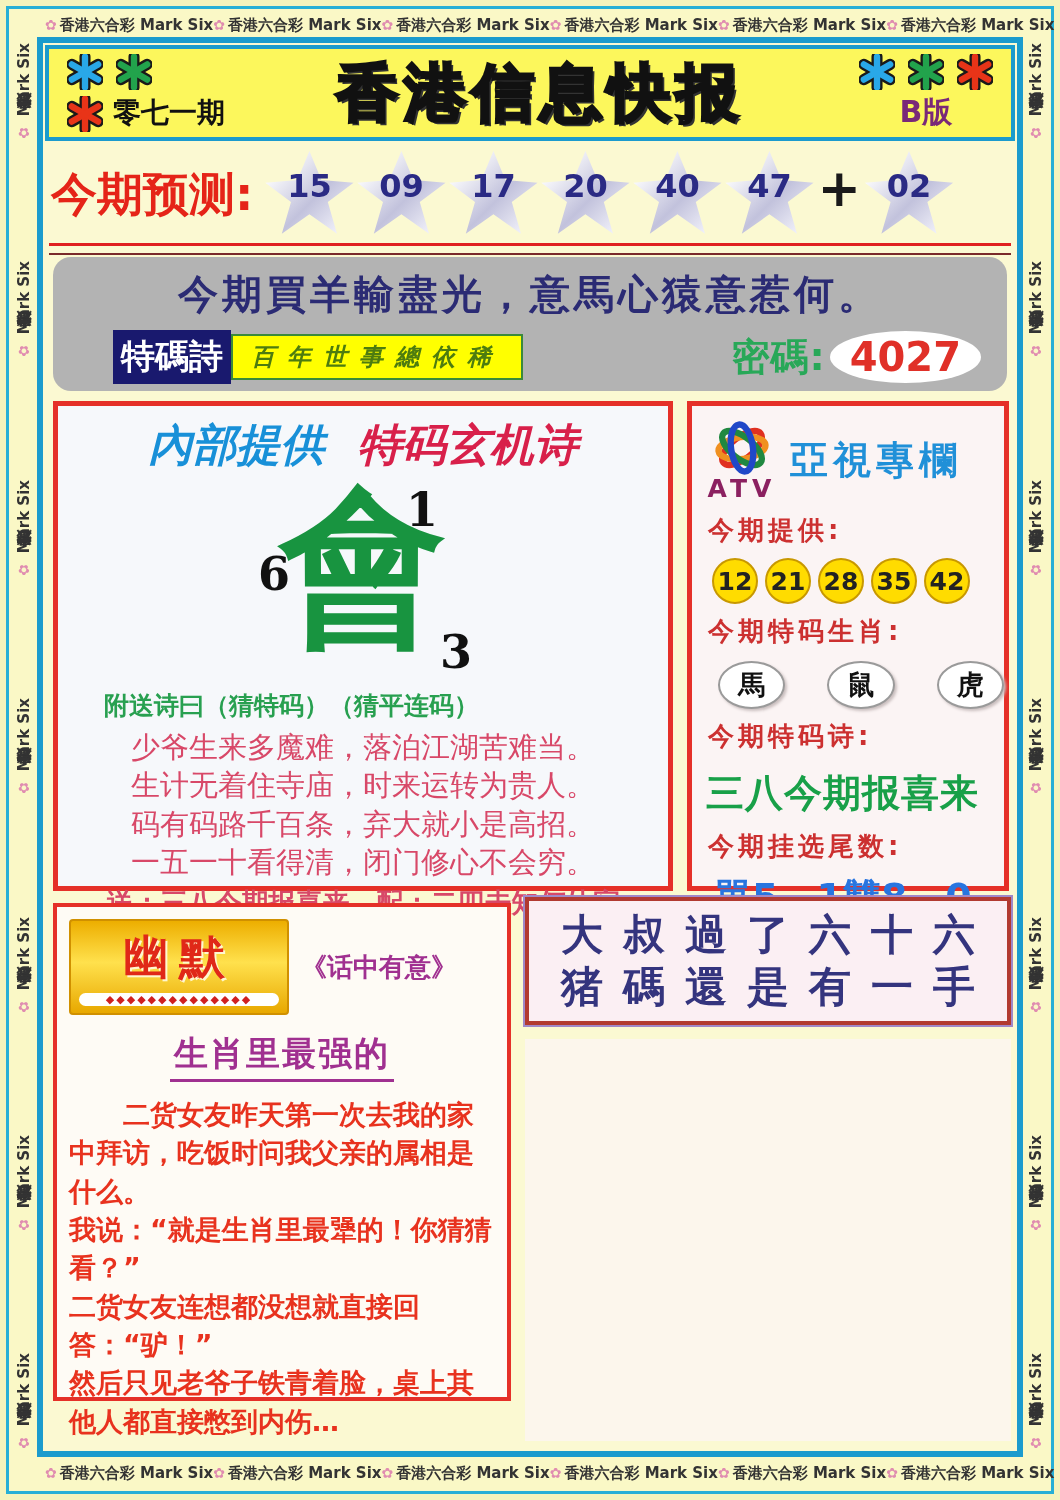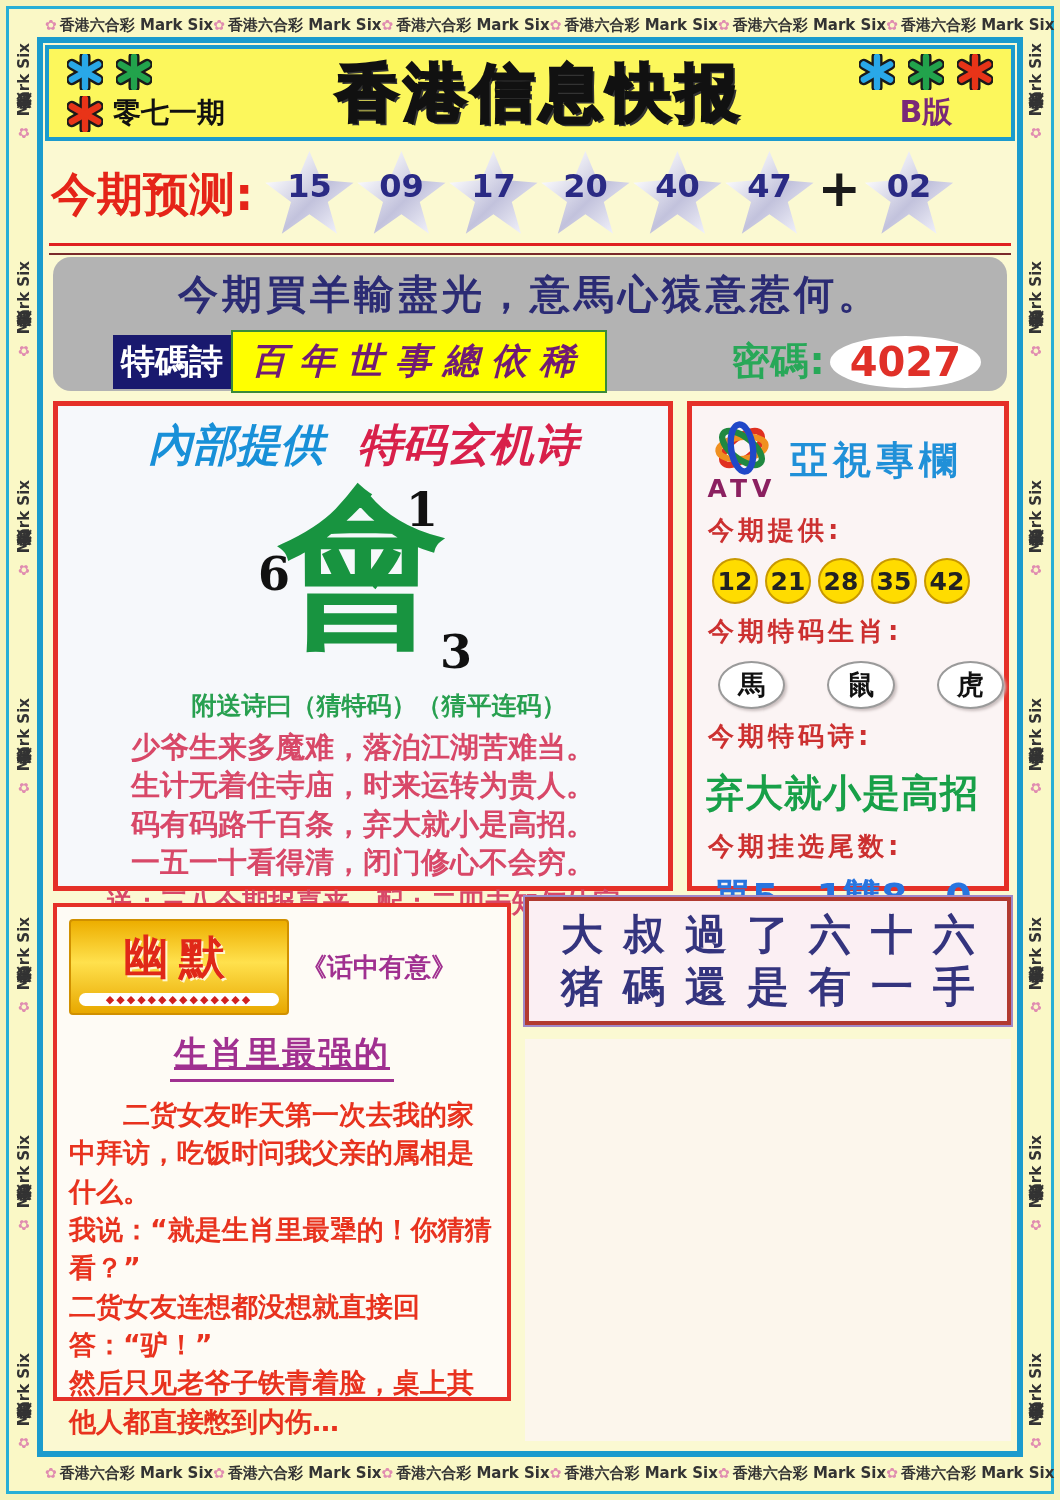--- a/index.html
+++ b/index.html
@@ -47,43 +47,43 @@
   .star span{position:relative;z-index:1;font-size:32px;font-weight:900;color:#2A2A84;margin-top:-18px;}
   .plus{font-size:52px;font-weight:900;color:#1a1a1a;margin:0 2px 14px 2px;}
   .red-rule{position:absolute;top:200px;left:6px;right:6px;height:7px;
     border-top:3px solid #E02020;border-bottom:2px solid #7A2A2A;}
   
   .gray-box{position:absolute;top:214px;left:10px;right:10px;height:134px;background:#B3B3B3;
     border-radius:18px;box-sizing:border-box;padding:10px 14px 0 14px;}
   .gray-line1{text-align:center;color:#2B2B74;font-size:40px;font-weight:900;letter-spacing:4px;white-space:nowrap;}
   .gray-line2{display:flex;align-items:center;margin-top:8px;padding-left:46px;}
   .tema-label{background:#19196E;color:#fff;font-size:34px;font-weight:700;padding:4px 8px;white-space:nowrap;}
-  .tema-text{background:#FFFF00;border:2px solid #3A8A3A;color:#701a75;font-size:36px;font-weight:bold;
+  .tema-text{background:#FFFF00;border:2px solid #3A8A3A;color:#4d7c0f;font-size:24px;font-weight:bold;
     font-style:italic;font-family:"DejaVu Serif","Liberation Serif",serif;
     padding:5px 18px;letter-spacing:12px;white-space:nowrap;}
   .mima-wrap{margin-left:auto;display:flex;align-items:center;padding-right:12px;}
   .mima-label{color:#28A858;font-size:38px;font-weight:900;letter-spacing:1px;}
   .mima-value{background:#fff;border-radius:50%;padding:3px 20px;color:#E03028;font-size:40px;font-weight:900;margin-left:4px;}
   
   .main-left{position:absolute;top:358px;left:10px;width:620px;height:490px;box-sizing:border-box;
     border:5px solid #E53028;background:#F6F8FB;}
   .ml-header{text-align:center;margin-top:10px;font-size:44px;font-weight:900;white-space:nowrap;}
   .ml-header .prov{color:#1890D8;font-style:italic;margin-right:18px;}
   .ml-header .ttl{color:#D8204A;font-style:italic;}
   .big-char-zone{position:relative;height:214px;}
   .big-char{position:absolute;left:50%;top:-4px;transform:translateX(-50%);
     font-size:168px;line-height:1.15;color:#189440;font-weight:900;}
   .bc-num{position:absolute;font-size:46px;font-weight:bold;color:#111;
     font-family:"DejaVu Serif","Liberation Serif",serif;}
   .bc-top{left:348px;top:8px;}
   .bc-left{left:200px;top:72px;}
   .bc-bottom{left:382px;top:150px;}
-  .sub-row{display:flex;justify-content:center;padding:0 14px;color:#28A050;
+  .sub-row{display:flex;justify-content:flex-start;padding:0 14px;color:#28A050;
     font-weight:bold;font-size:25px;white-space:nowrap;margin-left:32px;}
-  .poem{margin-top:6px;text-align:center;color:#D84868;font-size:29px;font-weight:700;line-height:1.32;}
+  .poem{margin-top:6px;text-align:center;color:#D84868;font-size:29px;font-weight:400;line-height:1.32;}
   .poem p{margin:0;white-space:nowrap;}
   .poem-footer{margin-top:4px;text-align:center;color:#D84868;font-size:27px;font-weight:900;white-space:nowrap;}
   
   .main-right{position:absolute;top:358px;left:644px;right:8px;height:490px;box-sizing:border-box;
     border:5px solid #E53028;background:#FBF4F4;padding:8px 0 0 0;}
   .atv-header{display:flex;align-items:center;padding:4px 8px 0 10px;}
   .atv-stack{display:flex;flex-direction:column;align-items:center;}
   .atv-text{color:#8B2060;font-size:25px;font-weight:900;letter-spacing:5px;margin-top:-4px;}
   .atv-title{color:#2090D8;font-size:38px;font-weight:900;letter-spacing:5px;margin-left:8px;
     font-family:"DejaVu Serif","Liberation Serif",serif;white-space:nowrap;}
@@ -104,21 +104,21 @@
     border:4px solid #E53028;background:#FEFBF5;padding:12px 12px 0 12px;}
   .humor-head{display:flex;align-items:center;}
   .humor-badge{width:216px;background:linear-gradient(180deg,#EDAE00,#FFE14D 45%,#E8A800);
     border:2px solid #D09000;border-radius:4px;padding:6px 0 5px 0;text-align:center;}
   .humor-badge-text{color:#E02818;font-size:46px;font-weight:900;letter-spacing:10px;
     text-shadow:2px 2px 0 #fff7d0;white-space:nowrap;}
   .humor-badge-strip{background:#fff;color:#D02020;font-size:11px;letter-spacing:2px;border-radius:7px;
     margin:4px 8px 2px 8px;white-space:nowrap;overflow:hidden;}
   .humor-subtitle{color:#A03090;font-size:26px;font-weight:900;margin-left:12px;white-space:nowrap;}
   .humor-title{text-align:center;margin:16px auto 0 auto;color:#A03090;font-size:34px;font-weight:900;
-    letter-spacing:2px;display:table;border-bottom:3px solid #A03090;padding:0 4px 2px 4px;text-decoration:underline;}
+    letter-spacing:2px;display:table;border-bottom:3px solid #A03090;padding:0 4px 2px 4px;}
   .humor-story{margin-top:14px;color:#E8321E;font-size:27px;font-weight:bold;line-height:1.42;}
   .humor-story p{margin:0;}
   .humor-story p.indent{text-indent:2em;}
   
   .callig-box{position:absolute;top:854px;left:482px;right:6px;height:128px;box-sizing:border-box;
     border:4px solid #B23A30;outline:2px solid #A088C8;background:#FBEFF3;
     display:flex;flex-direction:column;align-items:center;justify-content:center;}
   .callig-line{color:#34347E;font-size:42px;font-weight:bold;letter-spacing:20px;line-height:1.25;
     font-family:"DejaVu Serif","Liberation Serif",serif;white-space:nowrap;text-indent:20px;}
   .empty-panel{position:absolute;top:996px;left:482px;right:6px;bottom:10px;background:#FCF6EC;}
@@ -345,21 +345,21 @@
       </div>
 
       <div class="red-label">今期特码生肖:</div>
       <div class="zodiac-row">
         <div class="zodiac">馬</div>
         <div class="zodiac">鼠</div>
         <div class="zodiac">虎</div>
       </div>
 
       <div class="red-label">今期特码诗:</div>
-      <div class="green-poem">弃大就小是高招</div>
+      <div class="green-poem">三八今期报喜来</div>
 
       <div class="red-label">今期挂选尾数:</div>
       <div class="tail-value">單5、1雙8、0</div>
 
       <div class="parity-line">
         <span class="red-label" style="margin:0;">今期着数:</span>
         <span class="parity-value">單</span>
       </div>
     </div>
 

